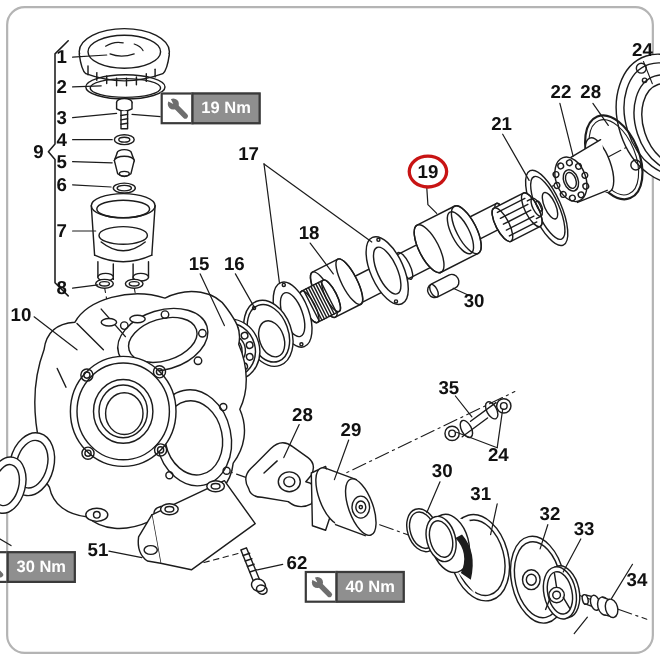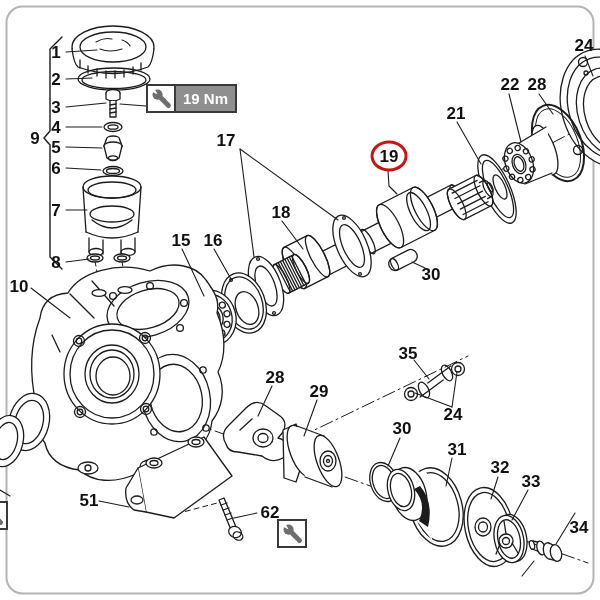--- a/index.html
+++ b/index.html
@@ -443,21 +443,21 @@
 <div class="callout" style="left:281px;top:212px">18</div>
 <div class="callout hl" style="left:389px;top:156px">19</div>
 <div class="callout" style="left:431px;top:274px">30</div>
 <div class="callout" style="left:456px;top:113px">21</div>
 <div class="callout" style="left:510px;top:84px">22</div>
 <div class="callout" style="left:537px;top:84px">28</div>
 <div class="callout" style="left:584px;top:45px">24</div>
 <div class="callout" style="left:275px;top:377px">28</div>
 <div class="callout" style="left:319px;top:391px">29</div>
 <div class="callout" style="left:402px;top:428px">30</div>
-<div class="callout" style="left:457px;top:449px">31</div>
+<div class="callout" style="left:437px;top:449px">31</div>
 <div class="callout" style="left:500px;top:467px">32</div>
 <div class="callout" style="left:531px;top:481px">33</div>
 <div class="callout" style="left:579px;top:527px">34</div>
 <div class="callout" style="left:408px;top:353px">35</div>
 <div class="callout" style="left:453px;top:414px">24</div>
 <div class="callout" style="left:89px;top:500px">51</div>
 <div class="callout" style="left:270px;top:512px">62</div>
 
 <div class="badge" style="left:146px;top:84px">
   <div class="badge-wrench">
@@ -471,25 +471,27 @@
 </div>
 
 <div class="badge" style="left:-22px;top:501px">
   <div class="badge-wrench">
     <svg viewBox="0 0 24 24" width="21" height="21">
       <circle cx="7.5" cy="7.5" r="5.8" fill="#6e6e6e"></circle>
       <polygon points="7.5,7.5 -1.5,3 3,-1.5" fill="#ffffff"></polygon>
       <path d="M9.5,9.5 L20,20" stroke="#6e6e6e" stroke-width="5.5" stroke-linecap="round"></path>
     </svg>
   </div>
+  <div class="badge-value">30 Nm</div>
 </div>
 
 <div class="badge" style="left:277px;top:519px">
   <div class="badge-wrench">
     <svg viewBox="0 0 24 24" width="21" height="21">
       <circle cx="7.5" cy="7.5" r="5.8" fill="#6e6e6e"></circle>
       <polygon points="7.5,7.5 -1.5,3 3,-1.5" fill="#ffffff"></polygon>
       <path d="M9.5,9.5 L20,20" stroke="#6e6e6e" stroke-width="5.5" stroke-linecap="round"></path>
     </svg>
   </div>
+  <div class="badge-value">40 Nm</div>
 </div>
 
 </div>
 
 </body></html>

